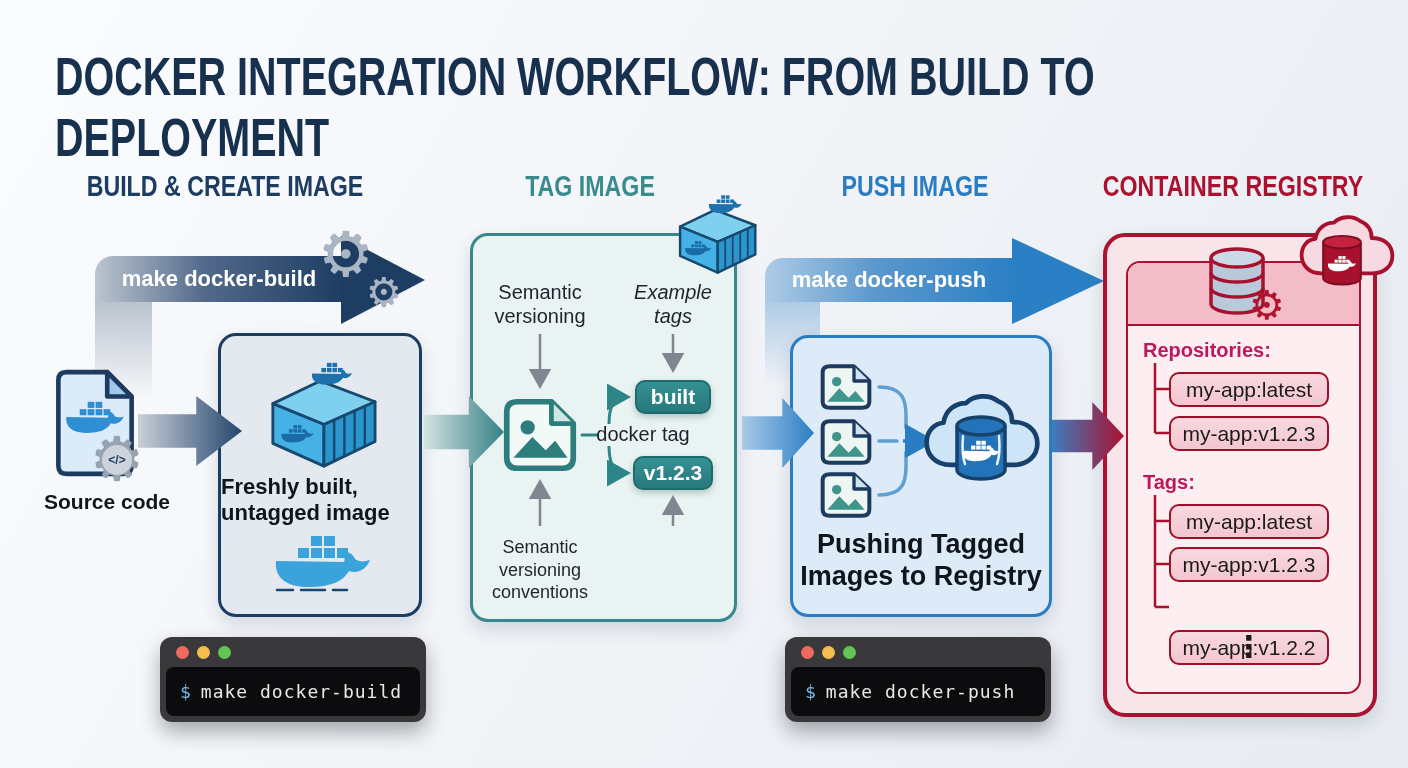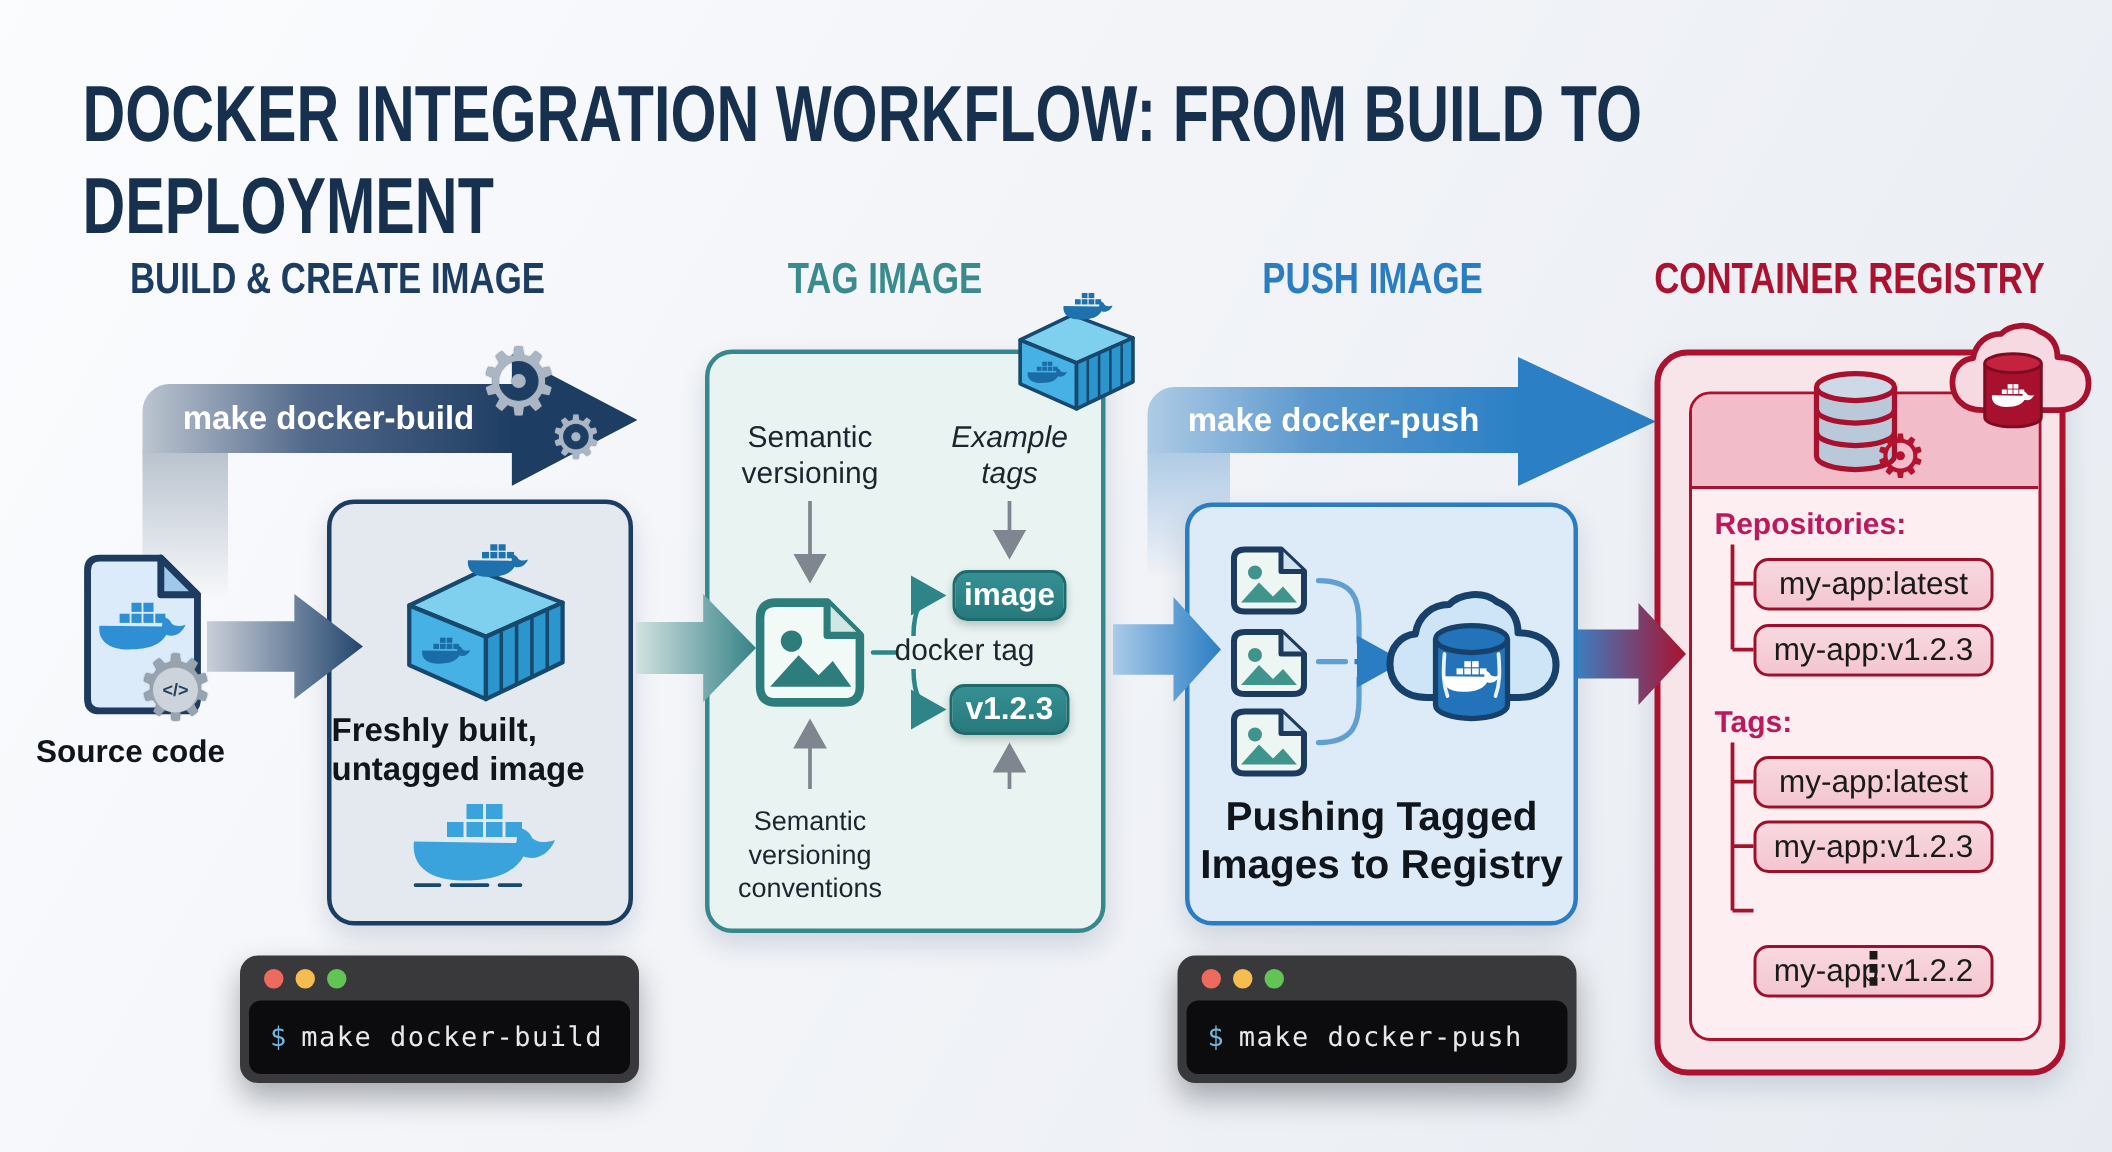--- a/index.html
+++ b/index.html
@@ -67,21 +67,21 @@
   
   #source-icon{ left:52px; top:366px; width:86px; height:114px; }
   #source-gear{ left:86px; top:428px; width:62px; height:62px;
     display:flex; align-items:center; justify-content:center; }
   #source-gear .glyph{ font-family:"DejaVu Sans",sans-serif; font-size:60px; color:#98a3b0;
     line-height:1; text-shadow:0 0 1px #40526a; }
   #source-gear .code{ position:absolute; left:50%; top:52%; transform:translate(-50%,-50%);
     background:#ccd3db; border-radius:50%; width:30px; height:30px;
     display:flex; align-items:center; justify-content:center;
     font-size:12px; font-weight:bold; color:#23425f; }
-  #source-label{ left:12px; top:490px; width:150px; text-align:center;
+  #source-label{ left:32px; top:490px; width:150px; text-align:center;
     font-size:21px; font-weight:bold; color:#10151c; }
 
   
   .stage-box{ position:absolute; border-radius:18px; z-index:2;
     box-shadow:0 8px 18px rgba(30,50,80,.15); }
   #build-box{ left:218px; top:333px; width:204px; height:284px;
     background:#e4e9ef; border:3.5px solid #1d3c62; }
   #tag-box{ left:470px; top:233px; width:267px; height:389px;
     background:#e9f3f1; border:3px solid #37888c; }
   #push-box{ left:790px; top:335px; width:262px; height:282px;
@@ -254,21 +254,21 @@
 versioning</div>
     <div id="tag-ex" class="abs tag-toplabel preline">Example
 tags</div>
     <svg id="tag-photo" class="abs" viewBox="0 0 80 80">
       <path d="M16 5 H52 L75 28 V64 Q75 75 64 75 H16 Q5 75 5 64 V16 Q5 5 16 5 Z" fill="#f2faf8" stroke="#2e7d7d" stroke-width="6" stroke-linejoin="round"></path>
       <path d="M52 5 L52 28 L75 28" fill="#cfe8e4" stroke="#2e7d7d" stroke-width="5" stroke-linejoin="round"></path>
       <circle cx="27" cy="32" r="7.5" fill="#2e7d7d"></circle>
       <path d="M12 64 L32 42 L46 56 L56 46 L69 64 Z" fill="#2e7d7d"></path>
     </svg>
     <div id="docker-tag-label" class="abs">docker tag</div>
-    <div id="pill-latest" class="tag-pill">image</div>
+    <div id="pill-latest" class="tag-pill">built</div>
     <div id="pill-version" class="tag-pill">v1.2.3</div>
     <div id="tag-conv" class="abs tag-botlabel preline">Semantic
 versioning
 conventions</div>
     <svg id="tag-cube" class="abs" viewBox="0 0 130 112">
       <g transform="translate(0,6)">
         <polygon points="12,38 62,14 120,36 66,60" fill="#7fd0ef" stroke="#17496f" stroke-width="3.5" stroke-linejoin="round"></polygon>
         <polygon points="12,38 66,60 66,104 12,80" fill="#45b1e4" stroke="#17496f" stroke-width="3.5" stroke-linejoin="round"></polygon>
         <polygon points="66,60 120,36 120,78 66,104" fill="#2b95cd" stroke="#17496f" stroke-width="3.5" stroke-linejoin="round"></polygon>
         <path d="M76.8 55.2 L76.8 99 M87.6 50.4 L87.6 94 M98.4 45.6 L98.4 89 M109.2 40.8 L109.2 84" stroke="#17496f" stroke-width="2.5"></path>

